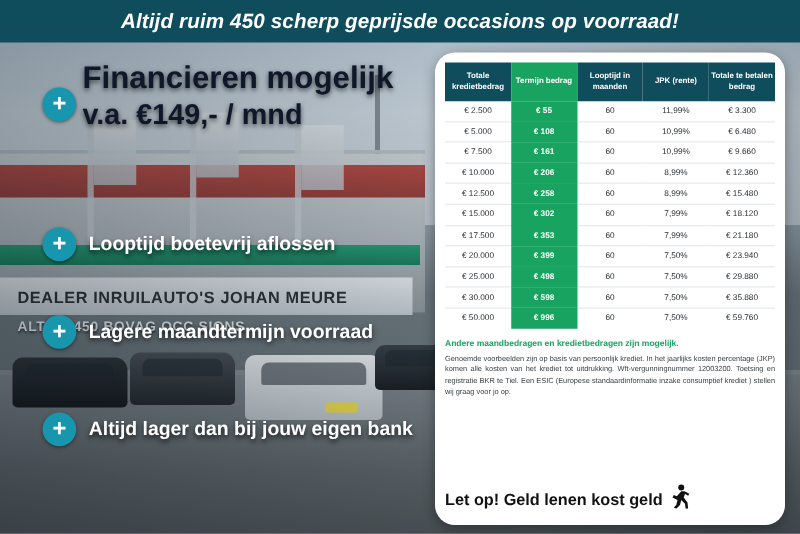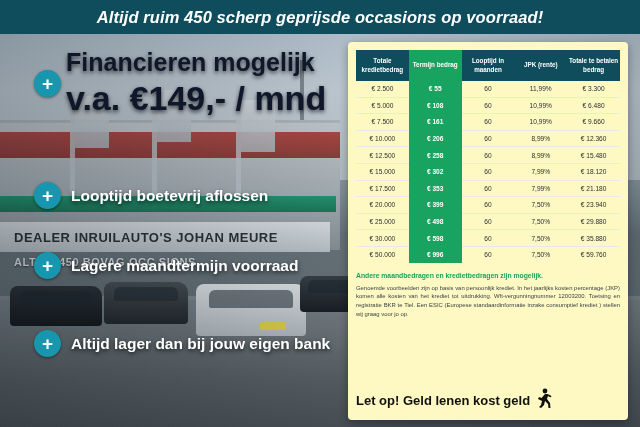--- a/index.html
+++ b/index.html
@@ -108,21 +108,21 @@
     color: #ffffff; font-size: 16.5px; font-weight: bold; font-style: italic;
     letter-spacing: .1px; white-space: nowrap;
   }
 
   
   .headline {
     position: absolute; left: 66px; top: 48px; width: 290px;
     color: #0f172a; text-shadow: 0 2px 4px rgba(0,0,0,.65);
   }
   .headline .l1 { font-size: 25px; font-weight: bold; line-height: 1.15; white-space: nowrap; }
-  .headline .l2 { font-size: 34px; font-weight: bold; line-height: 1.25; white-space: nowrap; }
+  .headline .l2 { font-size: 23px; font-weight: bold; line-height: 1.25; white-space: nowrap; }
 
   
   .bullet {
     position: absolute; display: flex; align-items: center; gap: 10px;
   }
   .bullet .dot {
     width: 27px; height: 27px; border-radius: 50%;
     background: #1796ad; color: #ffffff;
     display: flex; align-items: center; justify-content: center;
     font-size: 19px; font-weight: bold; line-height: 1;
@@ -133,21 +133,21 @@
     text-shadow: 0 2px 4px rgba(0,0,0,.7); white-space: nowrap;
   }
   .bullet.b0 { left: 34px; top: 70px; }
   .bullet.b1 { left: 34px; top: 182px; }
   .bullet.b2 { left: 34px; top: 252px; }
   .bullet.b3 { left: 34px; top: 330px; }
 
   
   .card {
     position: absolute; left: 348px; top: 42px; width: 280px; height: 378px;
-    background: #fef9c3; border-radius: 4px;
+    background: #ffffff; border-radius: 16px;
     box-shadow: 0 3px 10px rgba(0,0,0,.35);
     padding: 8px 8px 6px 8px;
   }
   table.rates {
     width: 100%; border-collapse: collapse; table-layout: fixed;
   }
   table.rates th {
     background: #0f4c5c; color: #ffffff;
     font-size: 6.3px; font-weight: bold; line-height: 1.35;
     padding: 7px 1px; text-align: center; vertical-align: middle;

